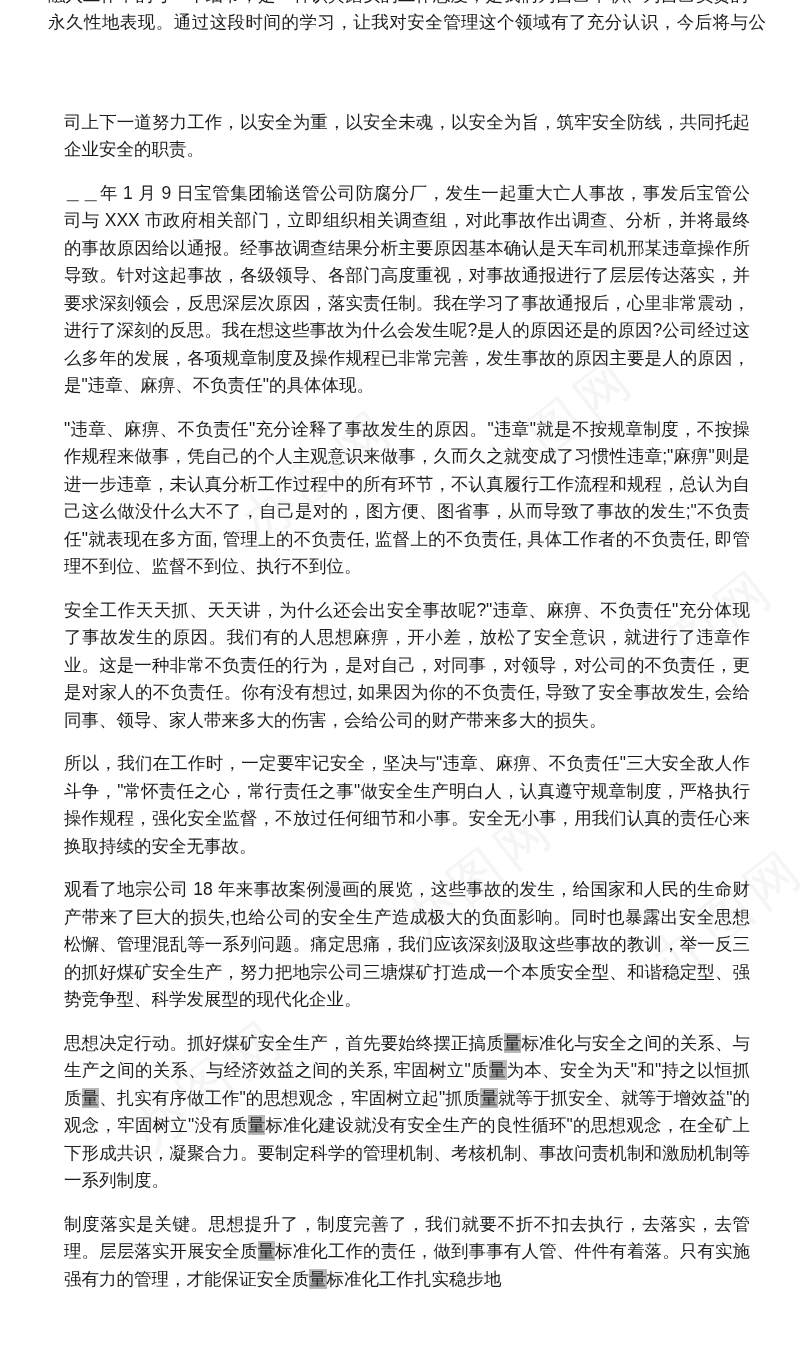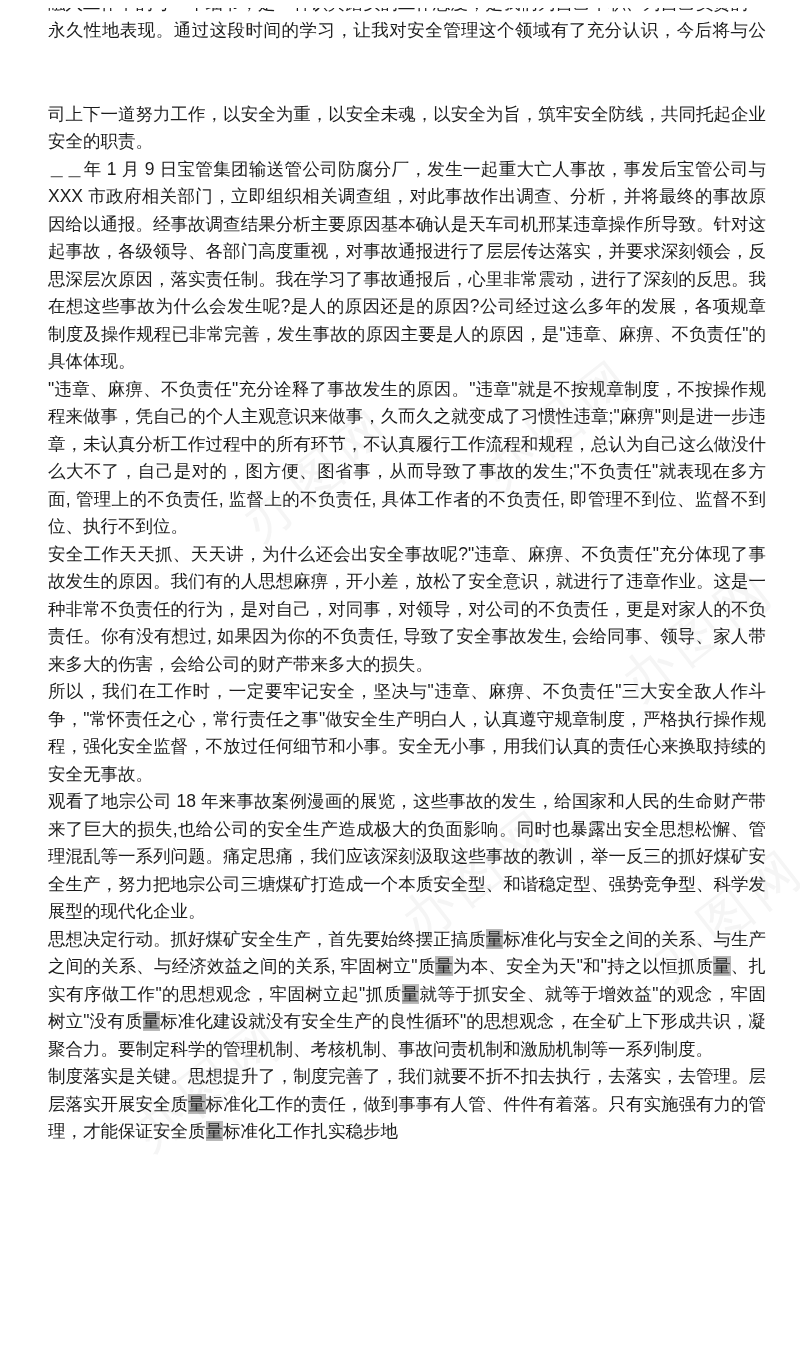--- a/index.html
+++ b/index.html
@@ -16,21 +16,21 @@
   .page {
     position: relative;
     width: 800px;
     height: 1349px;
     overflow: hidden;
     background: #ffffff;
   }
   .content {
     position: absolute;
     left: 48px;
-    top: 8px;
+    top: 0;
     width: 718px;
     font-size: 17.5px;
     line-height: 27.5px;
   }
   
   .clip-block {
     height: 9px;
     overflow: hidden;
   }
   .clip-inner {
@@ -46,21 +46,21 @@
     text-align: justify;
     text-align-last: justify;
     white-space: nowrap;
     width: 718px;
     overflow: hidden;
   }
   .page-gap {
     height: 56px;
   }
   #paragraphs p {
-    margin: 0;
+    margin: 16px;
     text-align: justify;
   }
   .hl {
     background: #b9b9b9;
   }
   .wm-layer {
     position: absolute;
     left: 0;
     top: 0;
     width: 800px;

